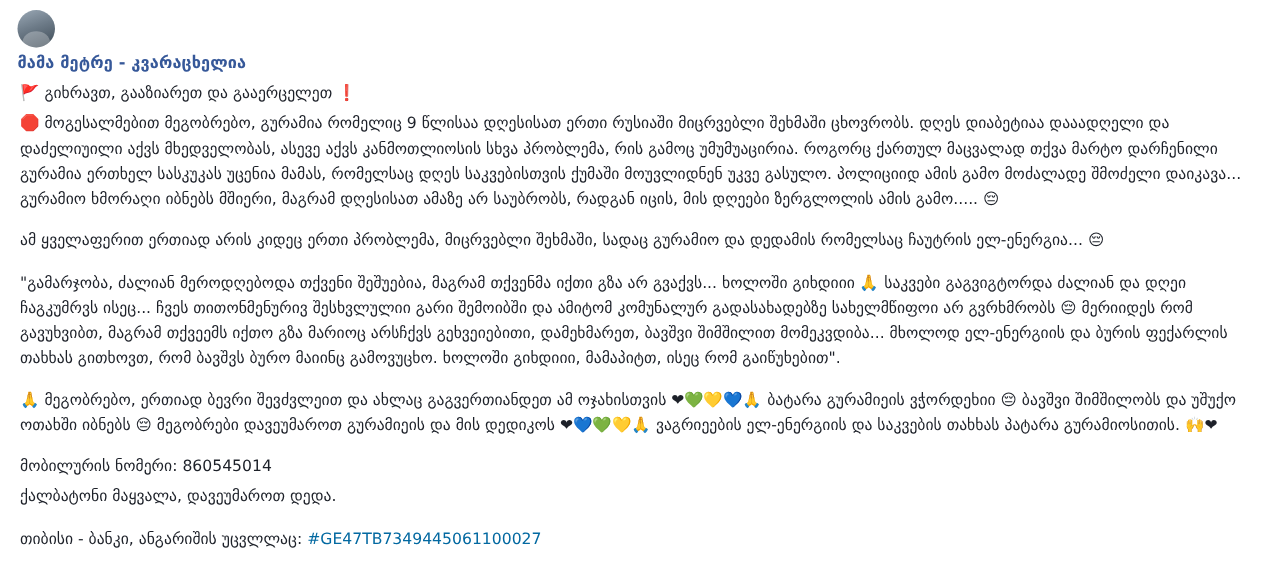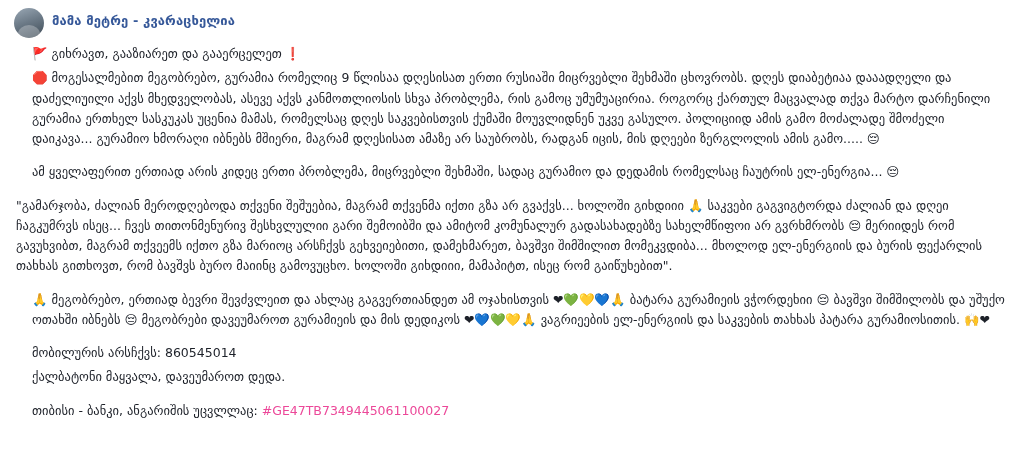--- a/index.html
+++ b/index.html
@@ -18,20 +18,21 @@
     position: relative;
     width: 1024px;
     height: 458px;
     background: #fff;
     box-sizing: border-box;
   }
   .post-header {
     display: flex;
     align-items: flex-start;
     padding: 8px 14px 4px 14px;
+    flex-direction: column;
   }
   .avatar {
     width: 30px;
     height: 30px;
     border-radius: 50%;
     background: linear-gradient(160deg, #9aa8b5 0%, #6d7b88 45%, #3d4a55 100%);
     flex: 0 0 auto;
     margin-right: 8px;
     position: relative;
     overflow: hidden;
@@ -54,35 +55,35 @@
     padding-top: 5px;
     letter-spacing: 0.1px;
   }
   .body-text {
     padding: 2px 16px 0 16px;
     font-size: 12.5px;
     line-height: 1.62;
     color: #1d2129;
   }
   .para {
-    margin: 0 0 13px 16px;
+    margin: 0 0 13px 0;
     text-align: left;
   }
   .para.tight {
     margin-bottom: 4px;
   }
   .quote-block {
     margin: 0 0 13px 0;
   }
   .link {
     color: #365899;
     text-decoration: none;
   }
   .hashtag {
-    color: #ec4899;
+    color: #0369a1;
   }
   .emoji {
     font-family: "DejaVu Sans", sans-serif;
   }
   .red-dot {
     color: #e0245e;
   }
   .scrollbar {
     position: absolute;
     right: 0;
@@ -121,21 +122,21 @@
 
 
     <p class="para quote-block">"გამარჯობა, ძალიან მეროდღებოდა თქვენი შეშუებია, მაგრამ თქვენმა იქთი გზა არ გვაქვს... ხოლოში გიხდიიი 🙏 საკვები გაგვიგტორდა ძალიან და დღეი ჩაგკუმრვს ისეც... ჩვეს თითონმენურივ შესხვლულიი გარი შემოიბში და ამიტომ კომუნალურ გადასახადებზე სახელმწიფოი არ გვრხმრობს 😔 მერიიდეს რომ გავუხვიბთ, მაგრამ თქვეემს იქთო გზა მარიოც არსჩქვს გეხვეიებითი, დამეხმარეთ, ბავშვი შიმშილით მომეკვდიბა... მხოლოდ ელ-ენერგიის და ბურის ფექარლის თახხას გითხოვთ, რომ ბავშვს ბურო მაიინც გამოვუცხო. ხოლოში გიხდიიი, მამაპიტთ, ისეც რომ გაიწუხებით".</p>
 
     <p class="para">
       <span class="emoji">🙏</span>
       <span>მეგობრებო, ერთიად ბევრი შევძვლეით და ახლაც გაგვერთიანდეთ ამ ოჯახისთვის ❤💚💛💙🙏 ბატარა გურამიეის ვჭორდეხიი 😔 ბავშვი შიმშილობს და უშუქო ოთახში იბნებს 😔 მეგობრები დავეუმაროთ გურამიეის და მის დედიკოს ❤💙💚💛🙏 ვაგრიეების ელ-ენერგიის და საკვების თახხას პატარა გურამიოსითის. 🙌❤</span>
     </p>
 
     <p class="para tight">
-      <span>მობილურის არსჩქვს:</span>
+      <span>მობილურის ნომერი:</span>
       <span>860545014</span>
     </p>
     <p class="para">ქალბატონი მაყვალა, დავეუმაროთ დედა.</p>
 
     <p class="para">
       <span>თიბისი - ბანკი, ანგარიშის უცვლლაც:</span>
       <a class="link hashtag" href="#">#GE47TB7349445061100027</a>
     </p>
 
   </div>

